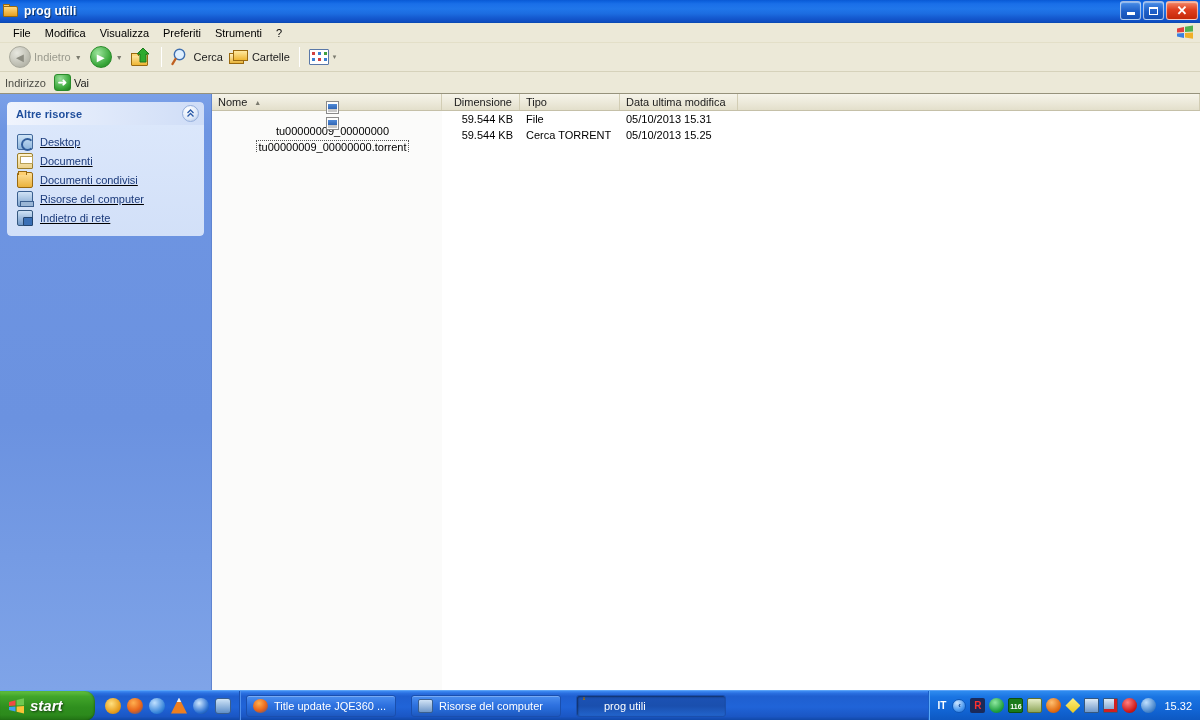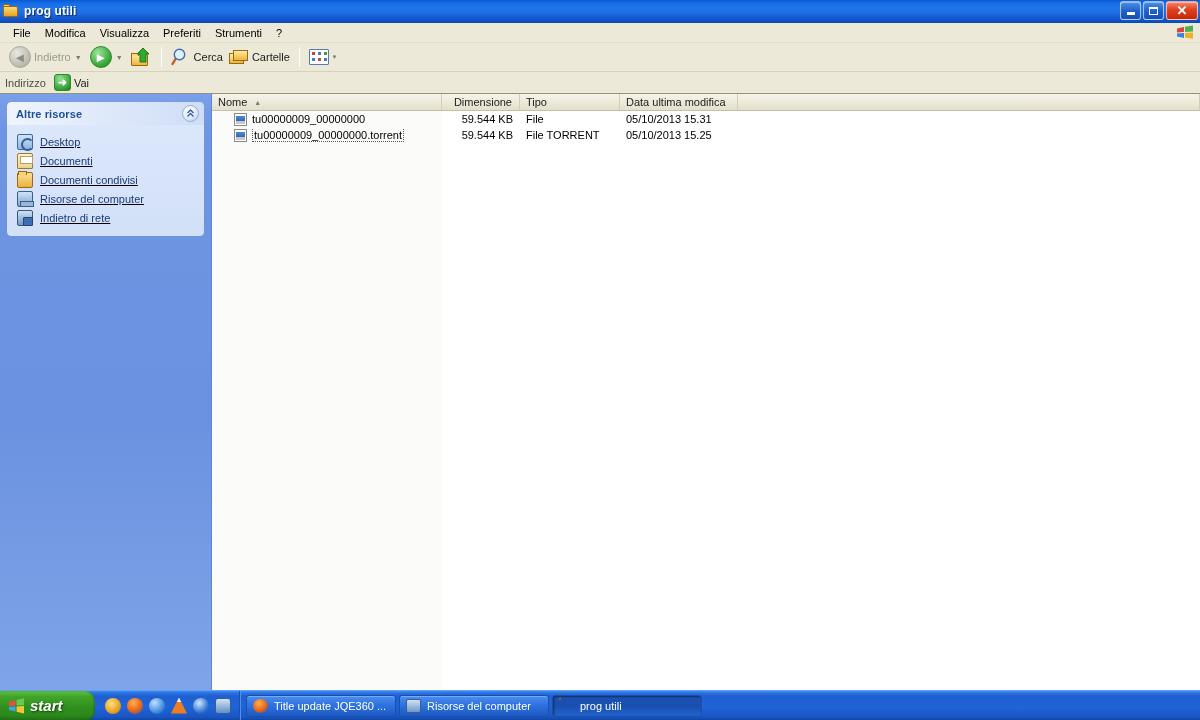--- a/index.html
+++ b/index.html
@@ -210,21 +210,21 @@
   .col.num { justify-content:flex-end; padding-right:7px; padding-left:0; }
   .c-name { width:230px; }
   .c-size { width:78px; }
   .c-type { width:100px; }
   .c-date { width:118px; }
   .c-rest { flex:1; min-width:0; }
 
   .rows { flex:1; position:relative; }
   .row { height:16px; display:flex; align-items:center; font-size:11px; }
   .cell { display:flex; align-items:center; white-space:nowrap; overflow:hidden; }
-  .cell.name { width:230px; padding-left:22px; gap:5px; }
+  .cell.name { width:230px; padding-left:11px; gap:11px;flex-direction:column; }
   .cell.size { width:78px; justify-content:flex-end; padding-right:7px; }
   .cell.type { width:100px; padding-left:6px; }
   .cell.date { width:118px; padding-left:6px; }
   .name-text { color:#000; }
   .name-text.focused {
     border:1px dotted #555; padding:0 1px; margin:-1px 0;
   }
   .file-ico {
     width:13px; height:13px; flex:none; position:relative;
     background:#fdfdfd; border:1px solid #8a8a8a;
@@ -264,21 +264,21 @@
     color:#fff; font-size:15px; font-style:italic; font-weight:bold;
     text-shadow:1px 1px 2px rgba(0,0,0,.55);
   }
   .quicklaunch {
     display:flex; align-items:center; gap:6px;
     height:30px; padding:0 8px 0 10px;
     border-right:1px solid #1a4fae;
     box-shadow: 1px 0 0 #4f90ee;
   }
   .ql-ico { width:16px; height:16px; border-radius:3px; flex:none; }
-  .tasks { display:flex; align-items:center; gap:3px; padding-left:6px; flex:1; min-width:0;}
+  .tasks { display:flex; align-items:center; gap:15px; padding-left:6px; flex:1; min-width:0;}
   .task-btn {
     height:22px; min-width:150px; max-width:150px;
     border-radius:3px;
     background: linear-gradient(180deg,#4b8ff0,#2f72e0 45%,#2568d4 70%,#1d58c0);
     border:1px solid #1a4fae;
     box-shadow: inset 0 1px 0 rgba(255,255,255,.25);
     display:flex; align-items:center; gap:6px; padding-left:6px;
     color:#fff; font-size:11px; overflow:hidden; white-space:nowrap;
   }
   .task-btn.active {
@@ -489,21 +489,21 @@
             <div class="cell type">File</div>
             <div class="cell date">05/10/2013 15.31</div>
           </div>
 
           <div class="row">
             <div class="cell name">
               <span class="file-ico"></span>
               <span class="name-text focused">tu00000009_00000000.torrent</span>
             </div>
             <div class="cell size">59.544 KB</div>
-            <div class="cell type">File TORRENT</div>
+            <div class="cell type">Cerca TORRENT</div>
             <div class="cell date">05/10/2013 15.25</div>
           </div>
 
         </div>
       </div>
 
     </div>
   </div>
 </div>
 
@@ -540,13 +540,28 @@
       <span>Risorse del computer</span>
     </div>
     <div class="task-btn active">
       <span class="task-ico">
         <span class="folder-glyph"><span class="ft"></span><span class="fb"></span></span>
       </span>
       <span>prog utili</span>
     </div>
   </div>
 
+  <div class="tray">
+    <span class="tray-lang">IT</span>
+    <span class="tray-chevron">‹</span>
+    <span class="tray-ico" style="background:#1a2a5a;color:#ff3030;font-size:10px;font-weight:bold;text-align:center;line-height:15px;">R</span>
+    <span class="tray-ico" style="background:radial-gradient(circle at 40% 30%,#8fe8a0,#1f9f3f 65%,#0d6f28);border-radius:50%;"></span>
+    <span class="tray-ico" style="background:#1a7a1a;color:#fff;font-size:7px;font-weight:bold;text-align:center;line-height:15px;border:1px solid #0d4f0d;">116</span>
+    <span class="tray-ico" style="background:linear-gradient(180deg,#e6eec8,#8fa65a);border:1px solid #5f7030;"></span>
+    <span class="tray-ico" style="background:radial-gradient(circle at 38% 30%,#ffc070,#e06a10 65%,#a84808);border-radius:50%;"></span>
+    <span class="tray-ico" style="background:linear-gradient(180deg,#fff080,#e8c820);clip-path:polygon(50% 0,100% 50%,50% 100%,0 50%);"></span>
+    <span class="tray-ico" style="background:linear-gradient(180deg,#dceaf7,#6f97c8);border:1px solid #35587f;border-radius:1px;"></span>
+    <span class="tray-ico" style="background:linear-gradient(180deg,#dceaf7,#6f97c8);border:1px solid #35587f;border-radius:1px;box-shadow:inset -4px -4px 0 -1px #d02020;"></span>
+    <span class="tray-ico" style="background:radial-gradient(circle at 38% 30%,#ff8080,#cc1818 65%,#8f0d0d);border-radius:50%;"></span>
+    <span class="tray-ico" style="background:radial-gradient(circle at 35% 30%,#bfe0ff,#3f7fc8 70%,#1f4f8f);border-radius:50%;"></span>
+    <span class="tray-clock">15.32</span>
+  </div>
 </div>
 
 </body></html>

